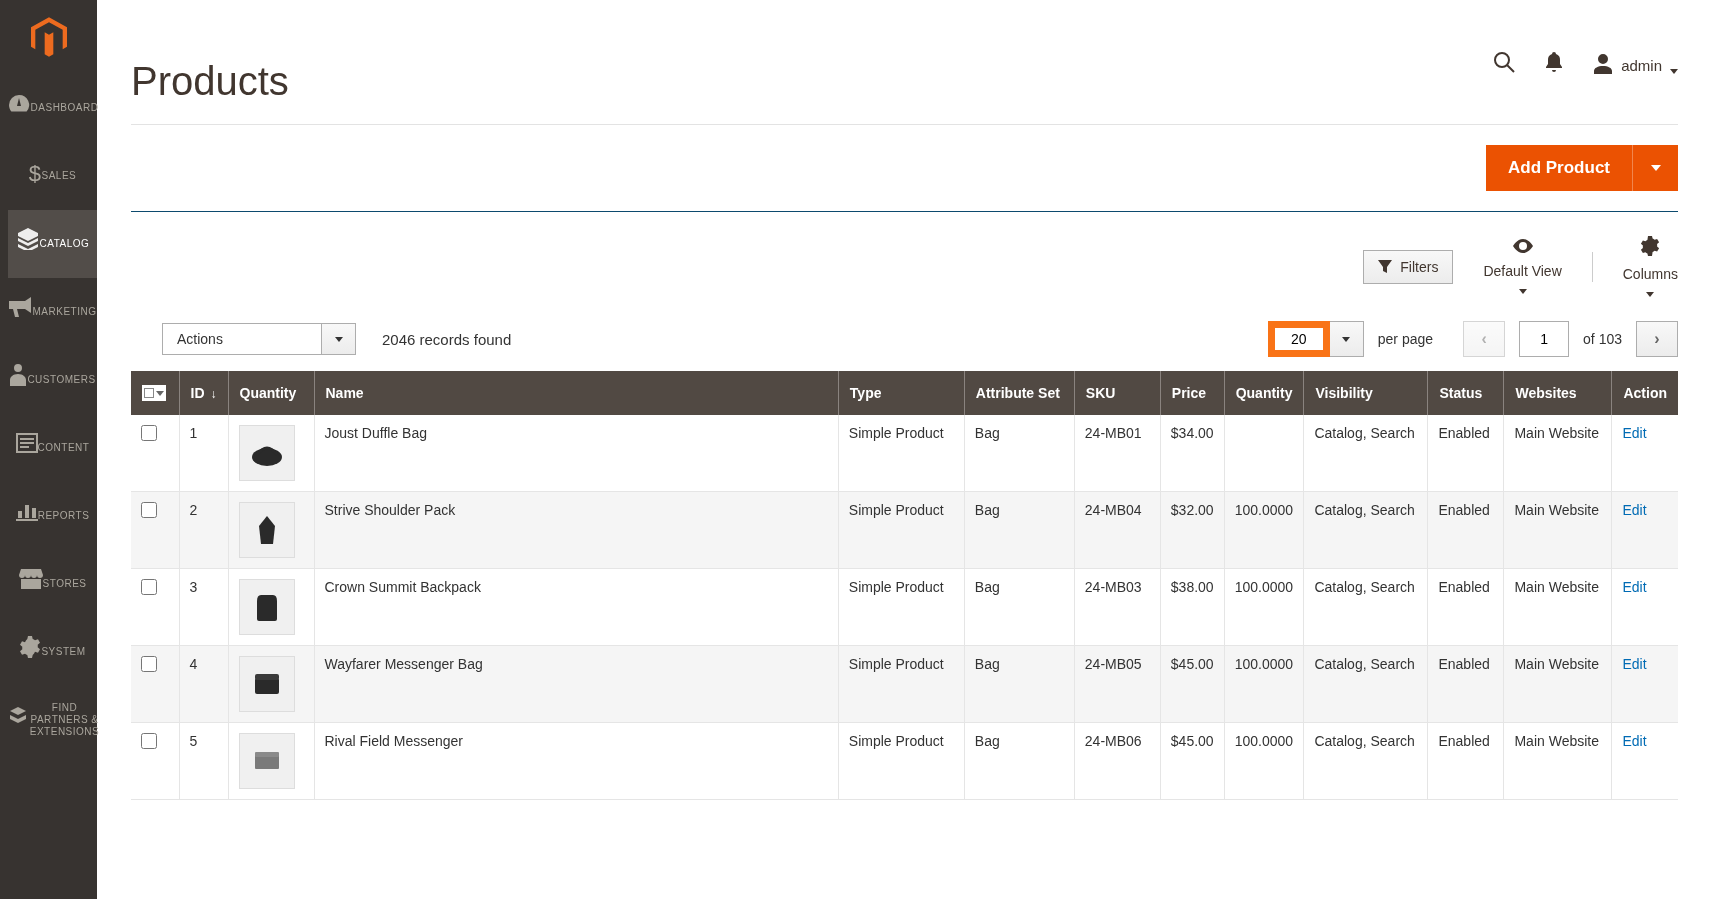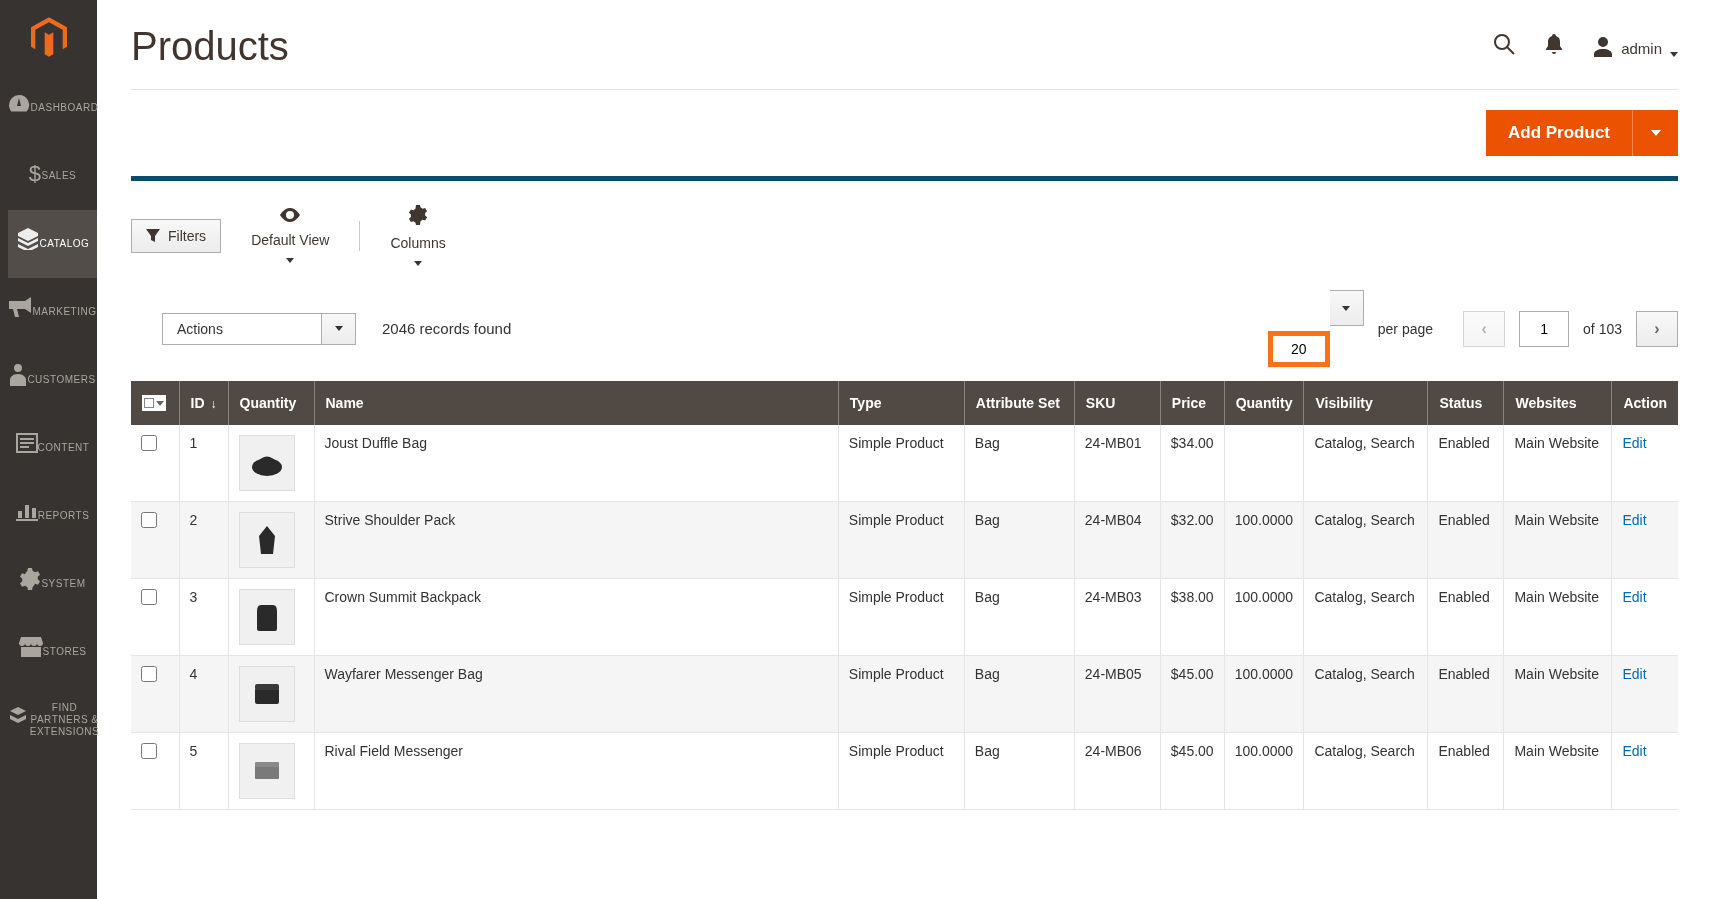--- a/index.html
+++ b/index.html
@@ -6,41 +6,41 @@
 body { font-family: 'Helvetica Neue', Arial, sans-serif; font-size: 14px; color: #333; background: #fff; }
 .layout { display: flex; min-height: 100vh; }
 .sidebar { width: 97px; background: #373330; flex-shrink: 0; }
 .sidebar-logo { display:flex; align-items:center; justify-content:center; height:74px; }
 .sidebar-logo svg { width:36px; height:40px; }
 .nav-item { display:flex; flex-direction:row; align-items:center; justify-content:center; height:68px; color:#aaa69d; font-size:10px; letter-spacing:0.5px; cursor:pointer; text-align:center; line-height:1.2; padding:0 16px;margin-left:8px; }
 .nav-item.active { background:#524d49; color:#fff; }
 .nav-item .nav-icon { font-size:22px; margin-bottom:4px; }
 .main { flex:1; padding:0 34px; }
 .page-header { display:flex; align-items:center; justify-content:space-between; padding-top:24px; padding-bottom:20px; }
-.page-title { font-size:40px; font-weight:300; color:#41362f; }
+.page-title { font-size:40px; font-weight:300; color:#41362f;margin-top:35px; }
 .header-tools { display:flex; align-items:center; gap:30px; }
 .header-icon { font-size:20px; color:#41362f; cursor:pointer; }
 .user-block { display:flex; align-items:flex-end; gap:8px; cursor:pointer; color:#41362f; font-size:15px; }
-.add-button-bar { display:flex; justify-content:flex-end; border-top:1px solid #e3e3e3; border-bottom:5px solid #0c4a6e; padding:20px 0; margin-bottom:24px; }
+.add-button-bar { display:flex; justify-content:flex-end; border-top:1px solid #e3e3e3; border-bottom:1px solid #0c4a6e; padding:20px 0; margin-bottom:24px; }
 .btn-split { display:flex; }
 .btn-primary { background:#eb5202; color:#fff; font-size:17px; font-weight:600; padding:13px 22px; border:none; cursor:pointer; }
 .btn-primary-toggle { background:#eb5202; color:#fff; border:none; border-left:1px solid rgba(255,255,255,0.3); width:46px; display:flex; align-items:center; justify-content:center; cursor:pointer; }
-.controls-row { display:flex; align-items:center; gap:30px; margin-bottom:24px; }
+.controls-row { display:flex; justify-content:flex-end; align-items:center; gap:30px; margin-bottom:24px; }
 .ctrl-btn { background:#fff; border:1px solid #adadad; padding:8px 14px; display:flex; align-items:center; gap:8px; font-size:14px; color:#41362f; cursor:pointer; }
 .ctrl-btn.filters-btn { background:linear-gradient(#f8f8f8,#ececec); }
 .ctrl-plain { display:flex; align-items:center; gap:10px; color:#41362f; font-size:14px; cursor:pointer;flex-direction:column; }
 .divider-vert { width:1px; height:30px; background:#ccc; }
 .row2 { display:flex; align-items:center; justify-content:space-between; margin-bottom:14px; }
 .row2-left { display:flex; align-items:center; gap:26px; }
 .actions-dd { display:flex;margin-left:31px; }
 .actions-dd-main { border:1px solid #adadad; padding:7px 14px; min-width:160px; background:#fff; font-size:14px; color:#333; }
 .actions-dd-toggle { border:1px solid #adadad; border-left:none; width:34px; background:linear-gradient(#f8f8f8,#ececec); display:flex; align-items:center; justify-content:center; cursor:pointer; }
 .records-found { font-size:15px; color:#333; }
 .row2-right { display:flex; align-items:center; gap:14px; }
-.perpage-input { width:62px; height:36px; border:5px solid #f97316; text-align:center; font-size:14px;margin-top:41px; }
+.perpage-input { width:62px; height:36px; border:7px solid #f97316; text-align:center; font-size:14px; }
 .perpage-toggle { width:34px; height:36px; border:1px solid #adadad; border-left:none; background:linear-gradient(#f8f8f8,#ececec); display:flex; align-items:center; justify-content:center; cursor:pointer; }
 .perpage-label { font-size:14px; color:#333; margin-right:16px; }
 .pager-btn { width:42px; height:36px; border:1px solid #adadad; background:linear-gradient(#f8f8f8,#ececec); display:flex; align-items:center; justify-content:center; cursor:pointer; color:#666; }
 .pager-btn.disabled { opacity:0.5; cursor:default; }
 .page-input { width:50px; height:36px; border:1px solid #adadad; text-align:center; font-size:14px; }
 .page-of { font-size:14px; color:#333; }
 
 .data-table { width:100%; border-collapse:collapse; }
 .data-table thead th { background:#514943; color:#fff; font-weight:600; text-align:left; padding:14px 11px; font-size:14px; border-right:1px solid #8a837f; }
 .data-table thead th:last-child { border-right:none; }
@@ -129,33 +129,33 @@
     <div class="nav-item">
       <span class="nav-icon">
         <svg width="22" height="20" viewBox="0 0 22 20">
             <path fill="currentColor" d="M0 18h22v2H0v-2zM2 10h4v7H2v-7zm7-6h4v13H9V4zm7 3h4v10h-4V7z"></path>
           </svg>
       </span>
       <span>REPORTS</span>
     </div>
     <div class="nav-item">
       <span class="nav-icon">
+        <svg width="24" height="20" viewBox="0 0 24 20">
+            <path fill="currentColor" d="M2 0h20l2 6a3 3 0 01-6 0 3 3 0 01-6 0 3 3 0 01-6 0 3 3 0 01-6 0l2-6zm0 10h20v10H2V10z"></path>
+          </svg>
+      </span>
+      <span>STORES</span>
+    </div>
+    <div class="nav-item">
+      <span class="nav-icon">
         <svg width="22" height="22" viewBox="0 0 22 22">
             <path fill="currentColor" d="M11 7a4 4 0 110 8 4 4 0 010-8zm-2-7h4l.7 3a8 8 0 012.3 1.3l3-1 2 3.4-2.3 2a8 8 0 010 2.6l2.3 2-2 3.4-3-1A8 8 0 0113.7 19L13 22H9l-.7-3a8 8 0 01-2.3-1.3l-3 1-2-3.4 2.3-2a8 8 0 010-2.6L1 8.7l2-3.4 3 1A8 8 0 018.3 3L9 0z"></path>
           </svg>
       </span>
       <span>SYSTEM</span>
-    </div>
-    <div class="nav-item">
-      <span class="nav-icon">
-        <svg width="24" height="20" viewBox="0 0 24 20">
-            <path fill="currentColor" d="M2 0h20l2 6a3 3 0 01-6 0 3 3 0 01-6 0 3 3 0 01-6 0 3 3 0 01-6 0l2-6zm0 10h20v10H2V10z"></path>
-          </svg>
-      </span>
-      <span>STORES</span>
     </div>
     <div class="nav-item">
       <span class="nav-icon">
         <svg width="24" height="20" viewBox="0 0 24 20">
             <path fill="currentColor" d="M4 6l8-4 8 4-8 4-8-4zm0 4l8 4 8-4v4l-8 4-8-4v-4z"></path>
           </svg>
       </span>
       <span>FIND PARTNERS &amp; EXTENSIONS</span>
     </div>
   </div>

